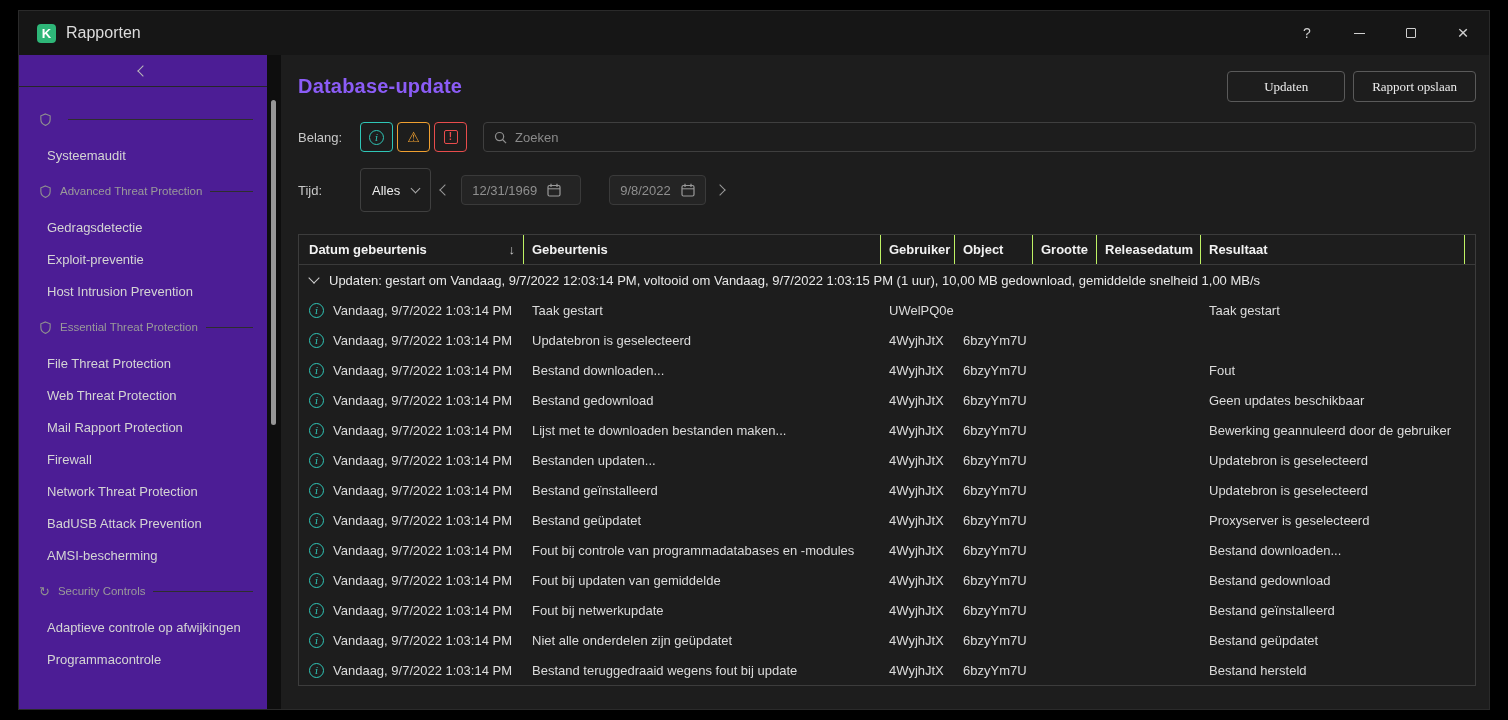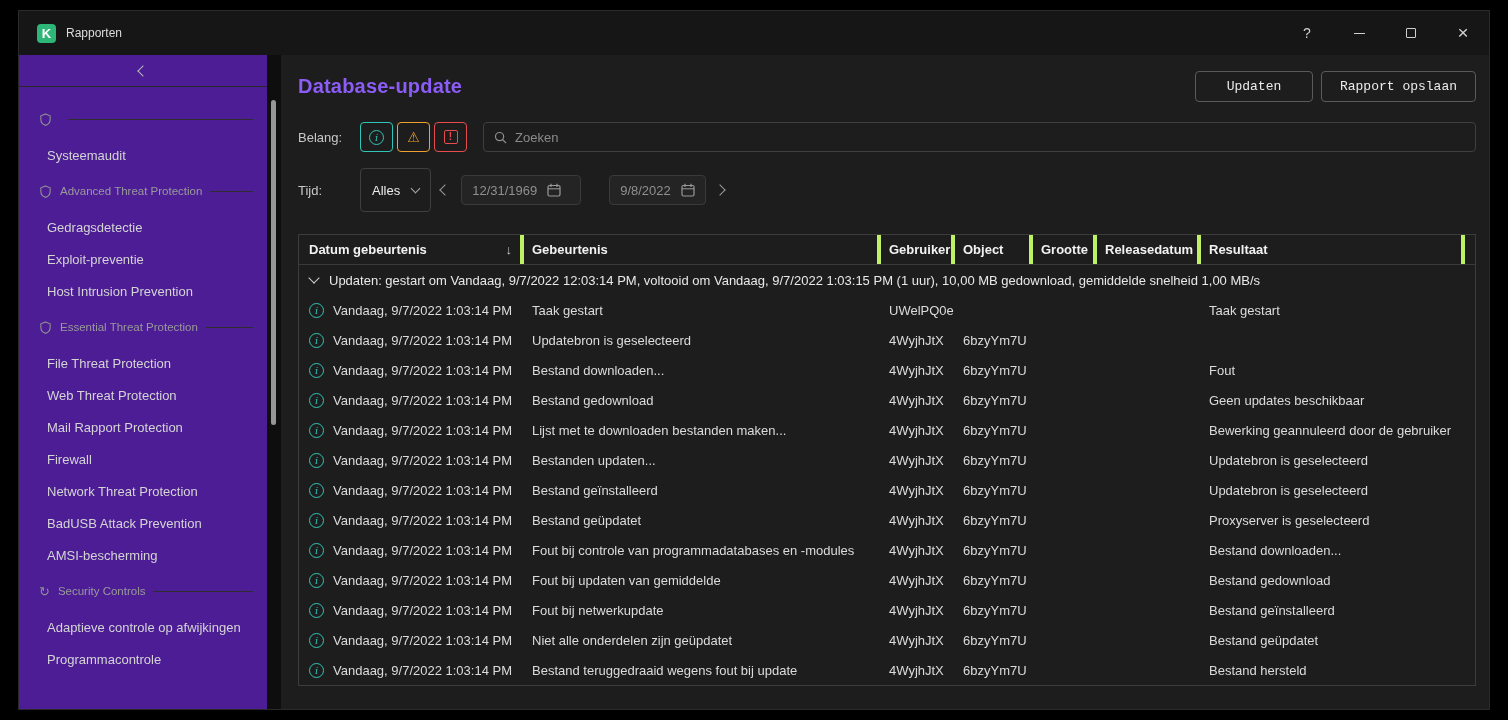--- a/index.html
+++ b/index.html
@@ -6,21 +6,21 @@
   html,body { width:1508px; height:720px; overflow:hidden; }
   body { background:#000; font-family:"Liberation Sans", sans-serif; color:#d8d8d8; }
 
   .window { position:absolute; left:18px; top:10px; width:1472px; height:700px;
             background:#1a1a1a; border:1px solid #2a2a2a; display:flex; flex-direction:column; }
 
   
   .titlebar { flex:0 0 44px; display:flex; align-items:center; padding:0 18px; background:#161616; }
   .logo { width:19px; height:19px; background:#2eb678; border-radius:4px; color:#fff;
           font-weight:bold; font-size:13px; display:flex; align-items:center; justify-content:center; }
-  .win-title { margin-left:10px; font-size:12px; color:#dcdcdc; }
+  .win-title { margin-left:10px; font-size:16px; color:#dcdcdc; }
   .win-controls { margin-left:auto; display:flex; align-items:center; gap:36px; }
   .ctrl { color:#cfcfcf; font-size:14px; cursor:default; display:flex; align-items:center; justify-content:center;
           width:16px; height:16px; }
   .ctrl-min span { display:block; width:11px; border-top:1.5px solid #cfcfcf; }
   .ctrl-max span { display:block; width:10px; height:10px; border:1.5px solid #cfcfcf; border-radius:1px; }
   .ctrl-close { font-size:19px; }
 
   
   .app-body { flex:1; display:flex; min-height:0; }
 
@@ -41,21 +41,21 @@
   
   .gutter { flex:0 0 14px; background:#0e0e0e; position:relative; }
   .thumb { position:absolute; left:4px; top:45px; width:5px; height:325px; background:#969696; border-radius:3px; }
 
   
   .main { flex:1; background:#1d1d1d; padding:16px 13px 0 17px; min-width:0; display:flex; flex-direction:column; }
   .main-header { display:flex; align-items:center; margin-bottom:20px; }
   .page-title { font-size:20px; font-weight:bold; color:#8b5cf6; letter-spacing:.2px; }
   .header-actions { margin-left:auto; display:flex; gap:8px; }
   .btn { height:31px; min-width:118px; padding:0 18px; background:#1d1d1d; border:1px solid #5a5a5a;
-         border-radius:4px; color:#ececec; font-size:13px; font-family:Liberation Mono, monospace; cursor:default;
+         border-radius:4px; color:#ececec; font-size:13px; font-family:Liberation Serif, serif; cursor:default;
          display:flex; align-items:center; justify-content:center; }
 
   .filter-row { display:flex; align-items:center; margin-bottom:16px; }
   .row-label { width:58px; flex:0 0 58px; color:#c8c8c8; font-size:13px; }
   .sev-group { display:flex; gap:4px; margin-left:4px; }
   .sev-btn { width:33px; height:30px; border-radius:4px; background:#1d1d1d; display:flex;
              align-items:center; justify-content:center; cursor:default; }
   .sev-info { border:1px solid #2fc6b7; }
   .sev-warn { border:1px solid #f0a030; color:#f0a030; font-size:14px; }
   .sev-crit { border:1px solid #e84c4c; }
@@ -81,21 +81,21 @@
                 display:flex; align-items:center; gap:10px; padding:0 10px; color:#8f8f8f;
                 font-size:13px; cursor:default; }
   .date-from { min-width:120px; margin-left:2px; }
   .date-to { min-width:96px; margin-left:28px; }
 
   
   .table { border:1px solid #3c3c3c; background:#1d1d1d; }
   .thead, .trow { display:grid; grid-template-columns:225px 357px 74px 78px 64px 104px 1fr 10px; }
   .thead { height:30px; border-bottom:1px solid #3a3a3a; }
   .th { display:flex; align-items:center; padding:0 8px; font-size:13px; font-weight:bold;
-        color:#f2f2f2; border-right:4px solid #bef264; white-space:nowrap; overflow:hidden; cursor:default; }
+        color:#f2f2f2; border-right:1px solid #bef264; white-space:nowrap; overflow:hidden; cursor:default; }
   .th:last-child { border-right:none; }
   .th-date { justify-content:space-between; padding-left:10px; }
   .sort-arrow { color:#cccccc; font-weight:normal; font-size:13px; }
   .group-row { height:30px; display:flex; align-items:center; gap:11px; padding:0 11px;
                color:#e8e8e8; font-size:13px; white-space:nowrap; overflow:hidden; cursor:default; }
   .chev-down { width:8px; height:8px; border-left:1.6px solid #cfcfcf; border-bottom:1.6px solid #cfcfcf;
                transform:rotate(-45deg); margin-top:-4px; flex:0 0 8px; }
   .trow { height:30px; }
   .cell { display:flex; align-items:center; padding:0 8px; font-size:13px; color:#dcdcdc;
           white-space:nowrap; overflow:hidden; }

